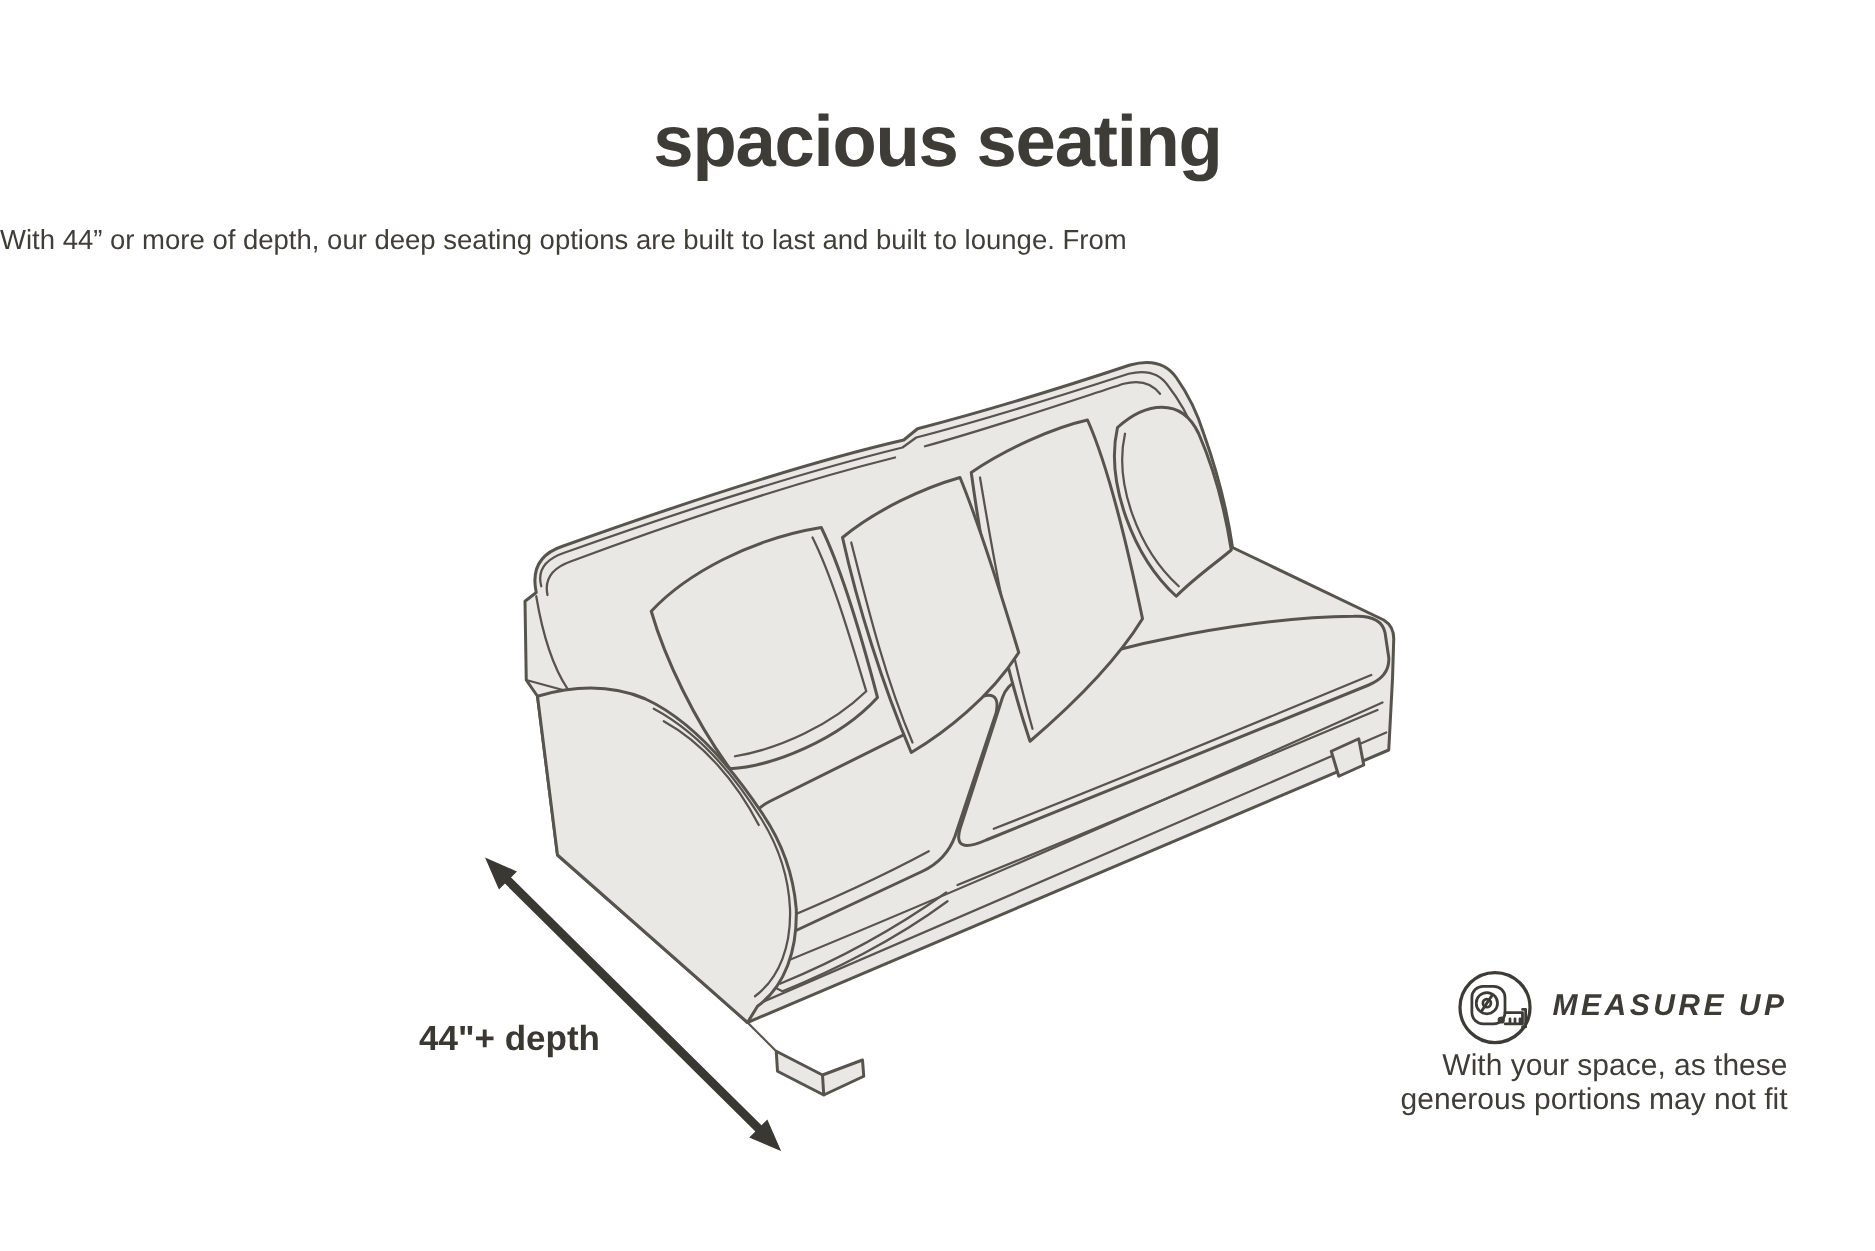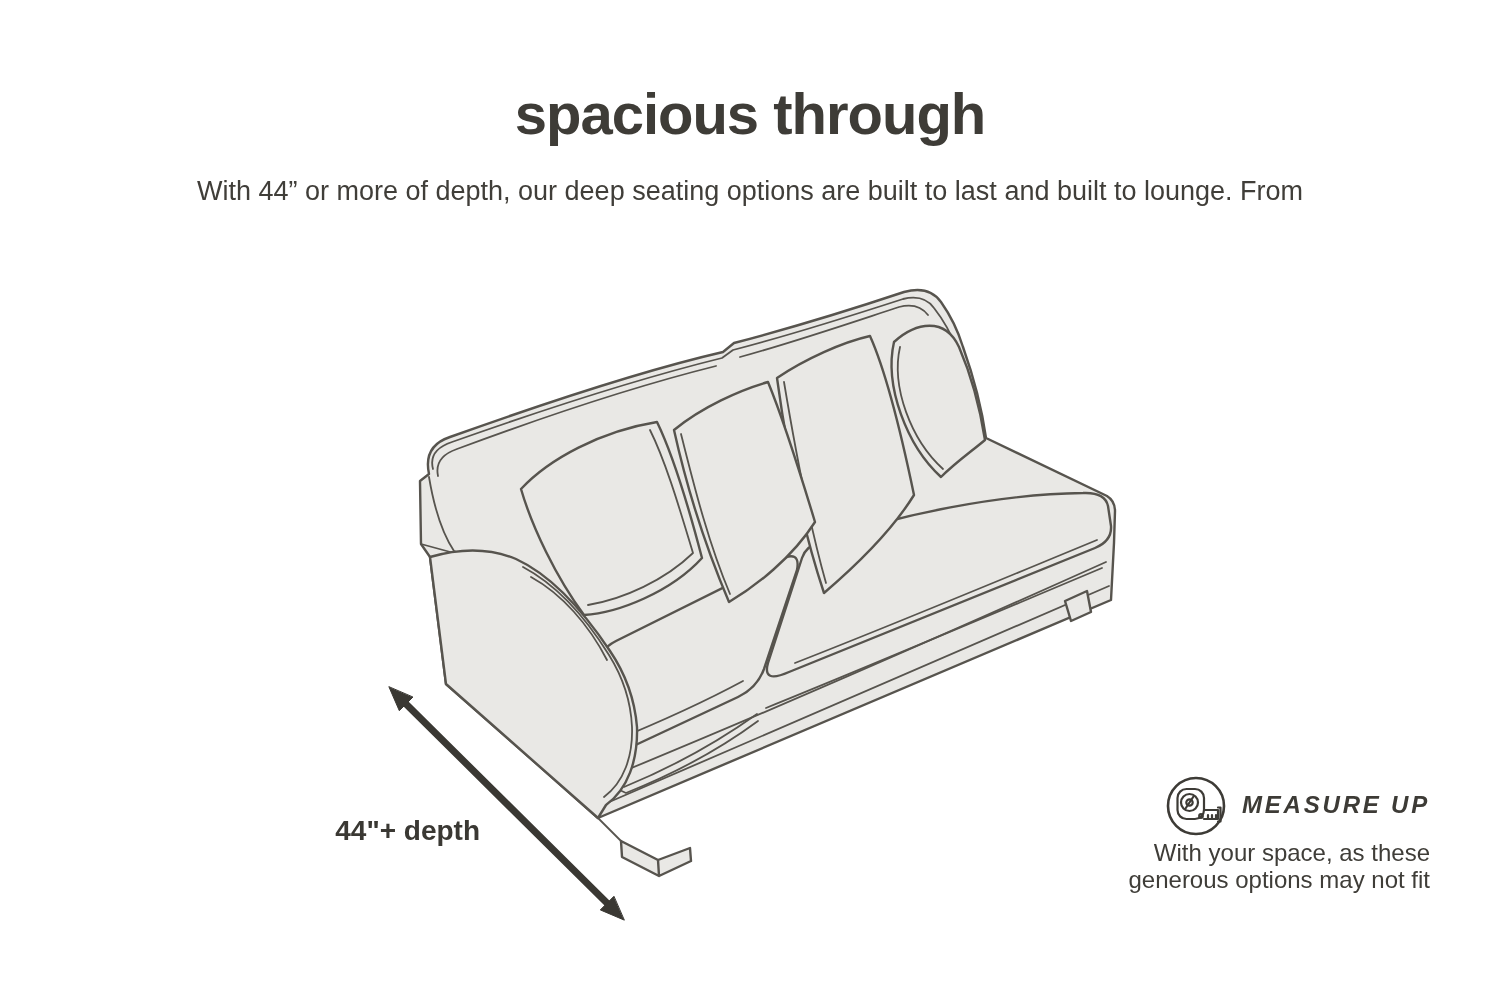--- a/index.html
+++ b/index.html
@@ -6,42 +6,42 @@
   body{
     width:1500px;height:1001px;position:relative;background:#ffffff;
     font-family:"Liberation Sans","DejaVu Sans",sans-serif;
     color:#3e3c37;overflow:hidden;
   }
   .title{
     position:absolute;top:80px;left:0;width:1500px;text-align:center;
     font-size:58px;font-weight:bold;letter-spacing:-1px;color:#3e3c37;
   }
   .desc{
-    position:absolute;top:173px;left:0;width:1500px;text-align:center;
-    font-size:27px;line-height:37px;color:#403e39;
+    position:absolute;top:173px;left:0;width:1500px;
+    font-size:22px;line-height:37px;color:#403e39;
   }
   .depth-label{
     position:absolute;top:815px;left:290px;width:190px;text-align:right;
     font-size:28px;font-weight:bold;color:#3a3833;
   }
   .measure-head{
     position:absolute;top:791px;right:70px;width:400px;text-align:right;
     font-size:24px;font-weight:bold;letter-spacing:2.8px;color:#3d3b36;font-style:italic;
   }
   .measure-note{
     position:absolute;top:839px;right:70px;width:420px;text-align:right;
     font-size:24px;line-height:27px;color:#3f3d38;
   }
   svg{position:absolute;top:0;left:0;}
   .thin{stroke-width:1.8;}
 </style>
 </head>
 <body>
 
-<div class="title">spacious through</div>
+<div class="title">spacious seating</div>
 <div class="desc">
   <div>With 44” or more of depth, our deep seating options are built to last and built to lounge. From</div>
 </div>
 
 <svg width="1500" height="1001" viewBox="0 0 1500 1001">
 
   <g stroke-width="2.4" stroke-linejoin="round" stroke-linecap="round" fill="#e9e8e5" stroke="#57544e">
 
     <path d="M 429 474 Q 423 446 450 437
       C 545 403 645 370 723 352 L 734 343
@@ -111,14 +111,14 @@
     <circle cx="1201" cy="816" r="1.8"></circle>
     <path d="M 1204 810 L 1218 810 L 1218 819 L 1204 819 M 1208 815 L 1208 819 M 1212 815 L 1212 819 M 1216 815 L 1216 819 M 1218 807.5 L 1220.5 807.5 L 1220.5 821.5 L 1218 821.5"></path>
   </g>
 </svg>
 
 <div class="depth-label">44"+ depth</div>
 
 <div class="measure-head">MEASURE UP</div>
 <div class="measure-note">
   <div>With your space, as these</div>
-  <div>generous options may not fit</div>
+  <div>generous portions may not fit</div>
 </div>
 
 </body></html>

